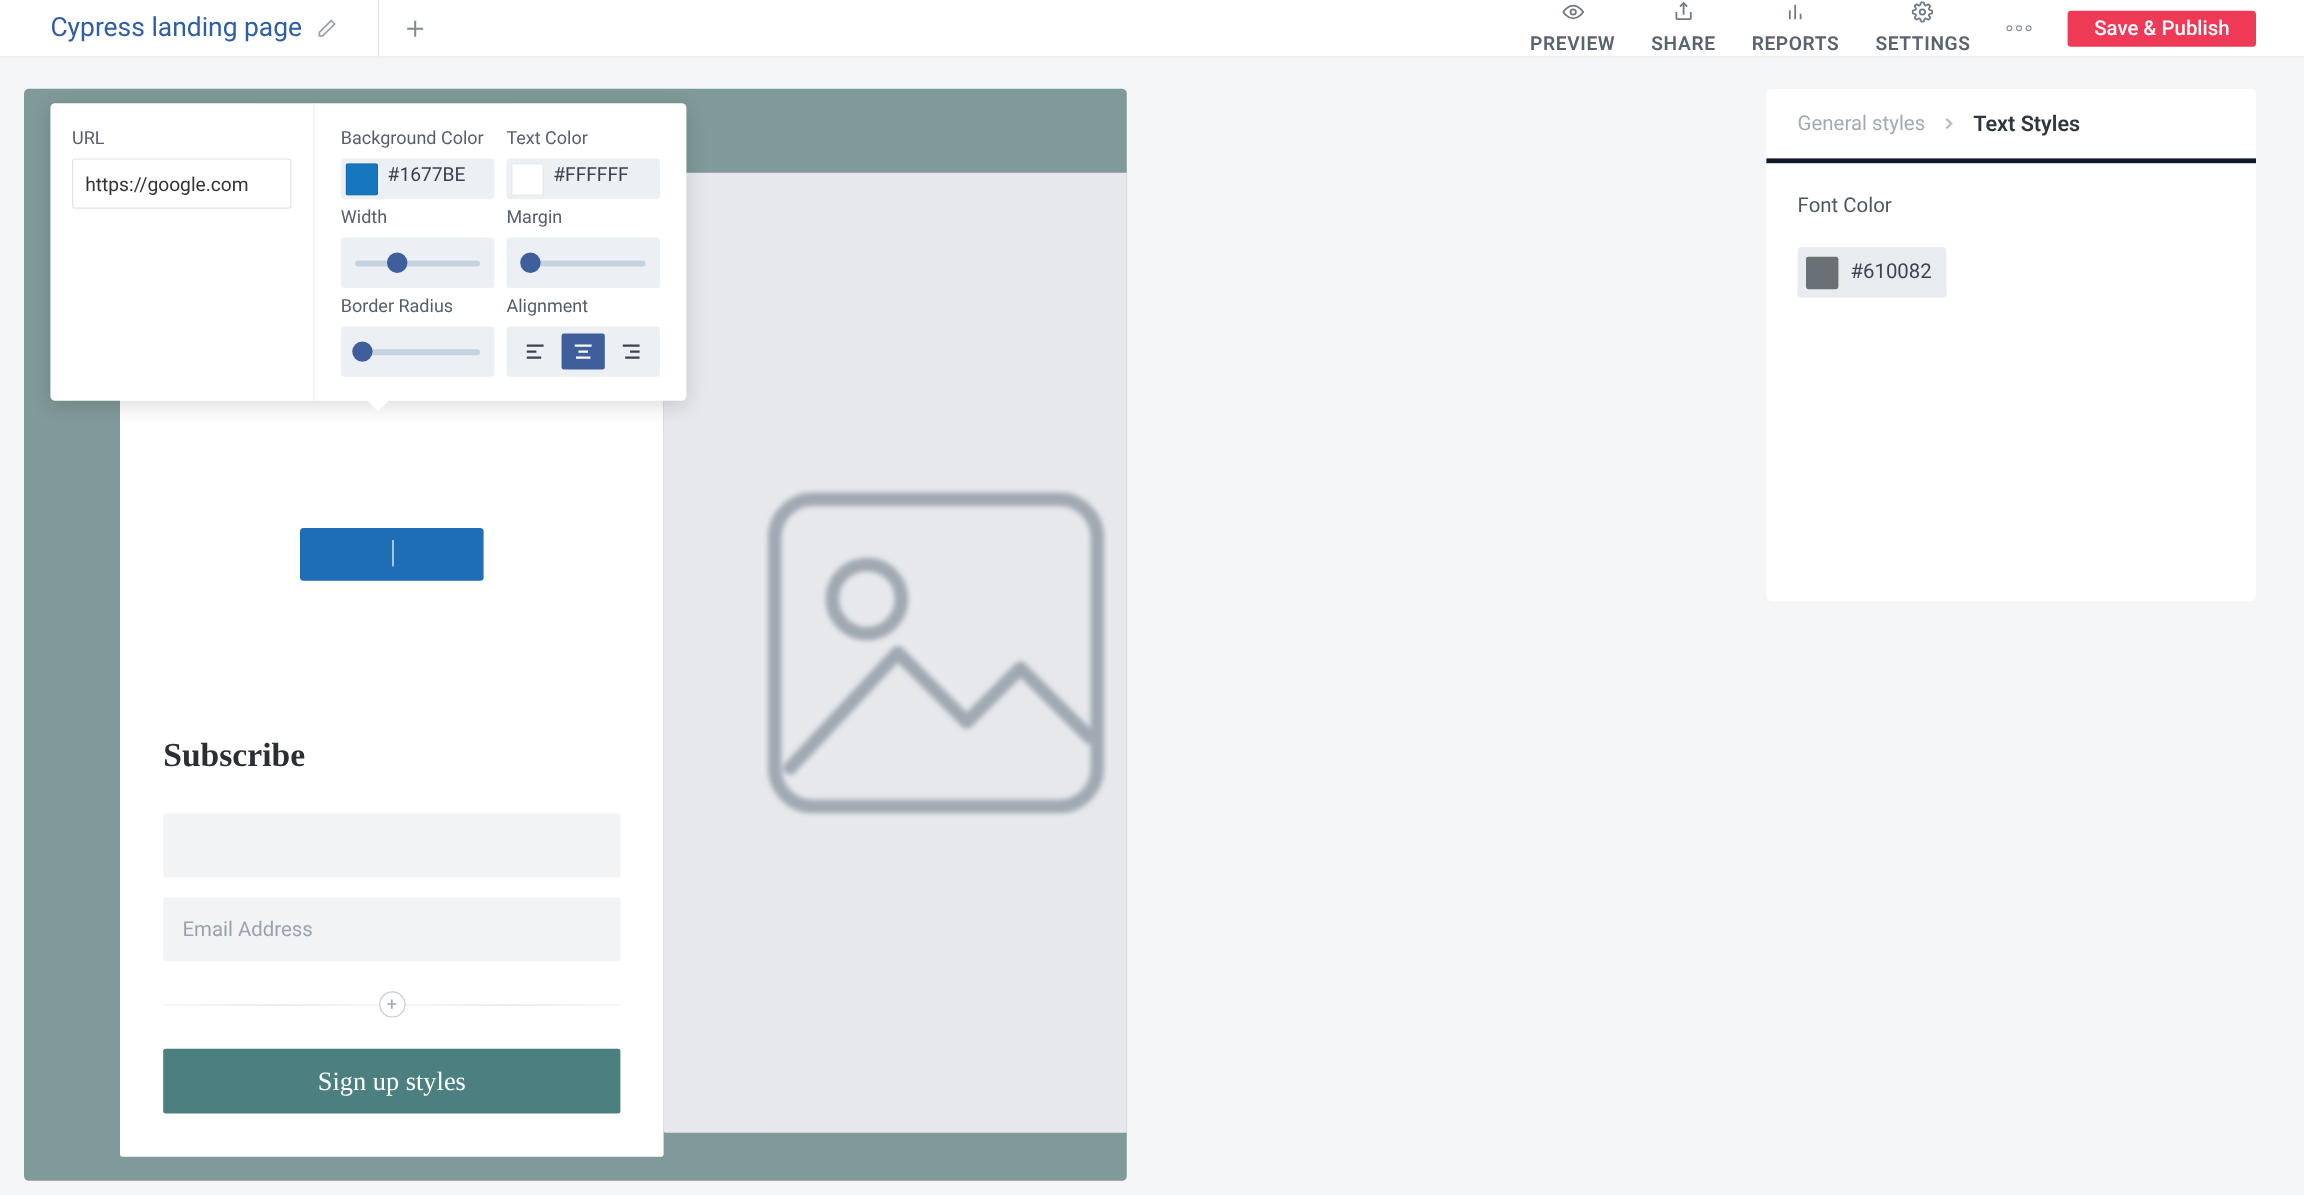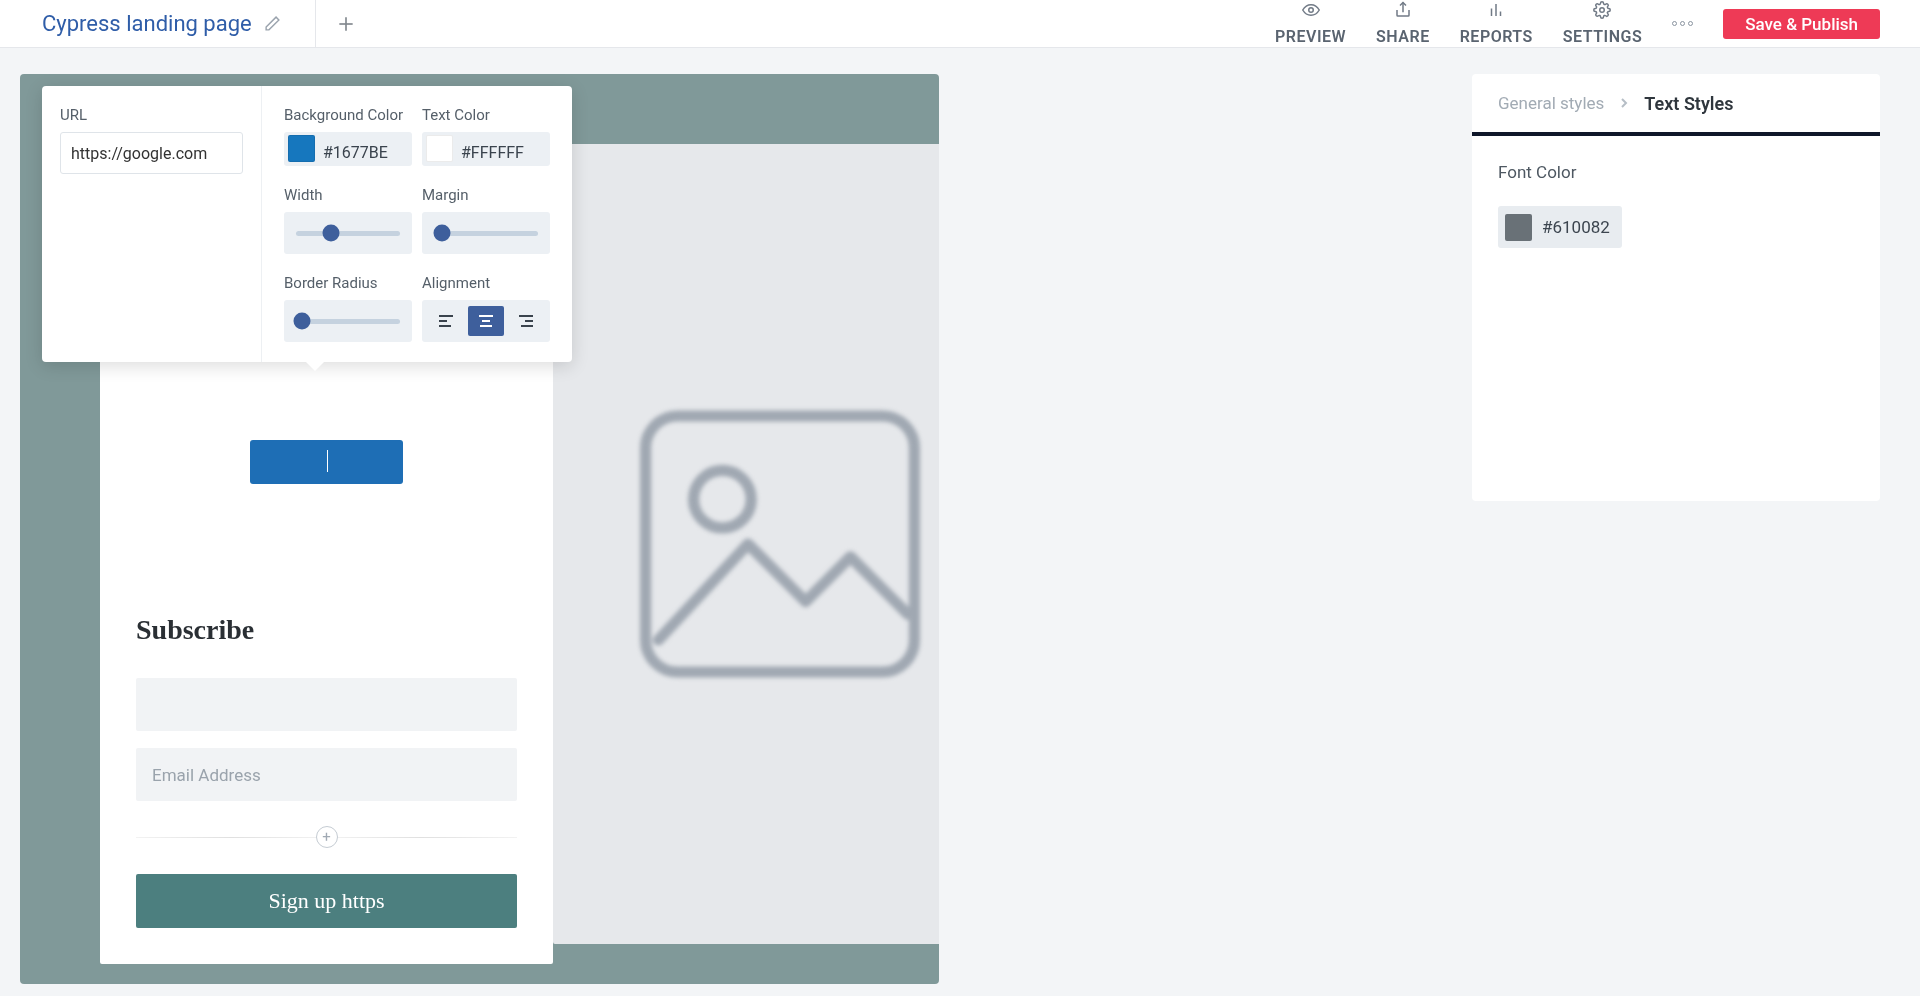--- a/index.html
+++ b/index.html
@@ -30,24 +30,24 @@
 .divider-row hr { flex: 1; border: none; height: 1px; background: linear-gradient(to right, rgba(0,0,0,0.05), rgba(0,0,0,0.12), rgba(0,0,0,0.05)); }
 .divider-add { width: 22px; height: 22px; border: 1.5px solid #c5ccd3; border-radius: 50%; margin: 0 -11px; background: #fff; display: flex; align-items: center; justify-content: center; color: #a0a9b3; font-size: 15px; cursor: pointer; z-index: 1;}
 .sign-up { width: 100%; height: 54px; background: #4c7f7f; color: #fff; font-family: Georgia, serif; font-size: 22px; border: none; border-radius: 2px; cursor: pointer; }
 .image-card { position: absolute; left: 533px; top: 70px; width: 453px; height:800px; background: #e6e8eb; border-radius: 2px; display: flex; align-items: center; justify-content: center; }
 .image-card svg { filter: blur(2px); }
 
 
 .props-panel { position: absolute; top: 86px; left: 42px; width: 530px; background: #fff; border-radius: 4px; box-shadow: 0 4px 18px rgba(0,0,0,0.14); display: flex; z-index: 20;}
 .props-panel::after { content: ""; position: absolute; bottom: -9px; left: 263px; width: 0; height: 0; border-left: 10px solid transparent; border-right: 10px solid transparent; border-top: 10px solid #fff; }
 .props-left { width: 220px; padding: 20px 18px; border-right: 1px solid #edf0f3; }
-.props-right { flex: 1; padding: 20px 22px; display: grid; grid-template-columns: 1fr 1fr; gap: 20px 10px; }
+.props-right { flex: 1; padding: 20px 22px; display: grid; grid-template-columns: 1fr 1fr; gap: 6px 10px; }
 .field-label { font-size: 15px; color: #555f69; margin-bottom: 8px; display: block; }
 .url-input { width: 100%; height: 42px; border: 1px solid #dfe4e9; border-radius: 3px; padding: 0 10px; font-size: 16px; color: #333; }
-.color-field { display: flex; align-items: flex-end; height: 34px; background: #ecf0f4; border-radius: 3px; padding: 4px; }
+.color-field { display: flex; align-items: flex-start; height: 34px; background: #ecf0f4; border-radius: 3px; padding: 4px; }
 .swatch { width: 27px; height: 27px; border-radius: 2px; margin-right: 8px; border: 1px solid rgba(0,0,0,0.08);}
 .color-val { font-size: 16px; color: #3a434d; }
 .slider-wrap { height: 42px; display: flex; align-items: center; background: #ecf0f4; border-radius: 3px; padding: 0 12px; }
 .slider-track { width: 100%; height: 5px; background: #c5d2df; border-radius: 3px; position: relative; }
 .slider-thumb { width: 17px; height: 17px; background: #3e5f9c; border-radius: 50%; position: absolute; top: 50%; transform: translate(-50%, -50%); cursor: grab;}
 .align-group { display: flex; height: 42px; background: #ecf0f4; border-radius: 3px; padding: 6px; gap: 4px;}
 .align-btn { flex: 1; display: flex; align-items: center; justify-content: center; border-radius: 2px; cursor: pointer; }
 .align-btn.active { background: #3e5f9c; }
 .align-btn svg line { stroke: #3a434d; stroke-width: 2; }
 .align-btn.active svg line { stroke: #fff; }
@@ -126,21 +126,21 @@
     <div class="selected-btn"></div>
     <div class="subscribe-block">
       <h2 class="sub-heading">Subscribe</h2>
       <input class="sub-input" placeholder="" style="">
       <input class="sub-input" placeholder="Email Address" style="">
       <div class="divider-row">
         <hr>
           <span class="divider-add">+</span>
           <hr>
       </div>
-      <button class="sign-up">Sign up https</button>
+      <button class="sign-up">Sign up styles</button>
     </div>
   </div>
   <div class="image-card">
     <svg width="340" height="320" viewBox="0 0 100 100" fill="none" stroke="#a0a8b2" stroke-width="3.5" stroke-linejoin="round" stroke-linecap="round">
       <rect x="8" y="10" width="84" height="80" rx="10"></rect>
       <circle cx="32" cy="36" r="9"></circle>
       <polyline points="12,80 40,50 58,68 72,54 90,72"></polyline>
     </svg>
   </div>
 </div>

